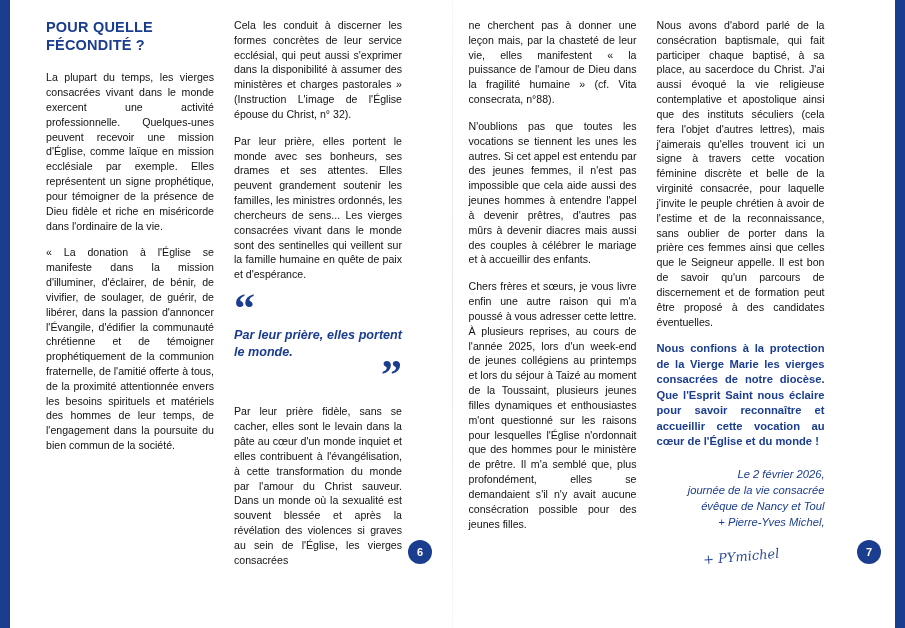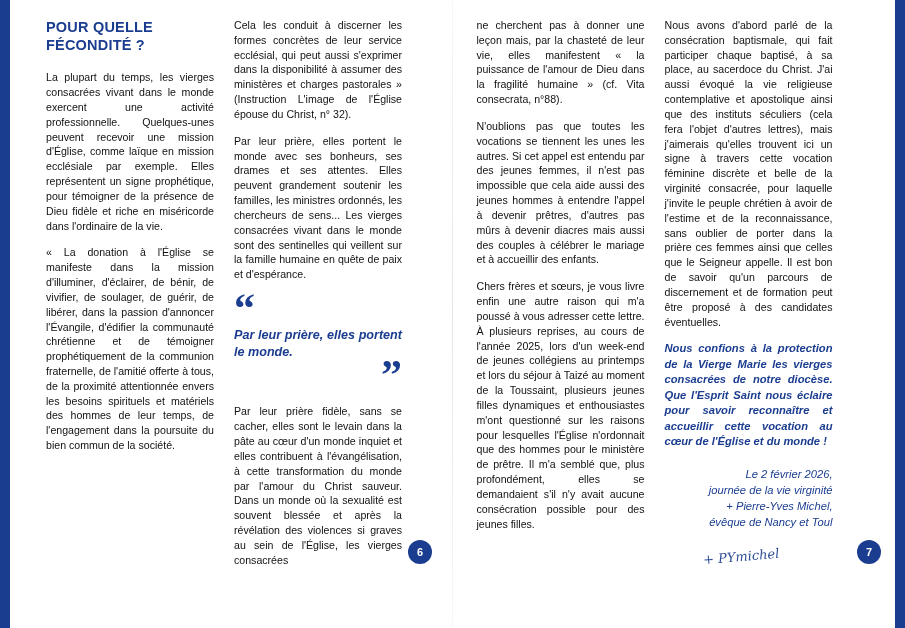--- a/index.html
+++ b/index.html
@@ -64,21 +64,21 @@
     width: 452.5px;
     height: 572px;
   }
   .cols {
     position: absolute;
     top: 18px;
     display: flex;
     gap: 20px;
   }
   .page-left .cols { left: 46px; }
-  .page-right .cols { left: 24px; }
+  .page-right .cols { left: 16px; }
 
   .col {
     width: 168px;
     font-size: 10.6px;
     line-height: 1.40;
     color: #111111;
     text-align: justify;
   }
   .col p {
     margin: 0 0 12px 0;
@@ -116,21 +116,20 @@
     font-weight: bold;
     font-style: italic;
     font-size: 12.6px;
     line-height: 1.35;
   }
 
   
   .blue-bold {
     color: #1b3d8f;
     font-weight: bold;
-    font-style: italic;
     font-size: 11.2px;
     line-height: 1.38;
     text-align: justify;
     margin: 0 0 16px 0;
   }
   .signature-block {
     color: #1b3d8f;
     font-style: italic;
     font-size: 11.2px;
     line-height: 1.45;
@@ -216,23 +215,23 @@
         <p>Chers frères et sœurs, je vous livre enfin une autre raison qui m'a poussé à vous adresser cette lettre. À plusieurs reprises, au cours de l'année 2025, lors d'un week-end de jeunes collégiens au printemps et lors du séjour à Taizé au moment de la Toussaint, plusieurs jeunes filles dynamiques et enthousiastes m'ont questionné sur les raisons pour lesquelles l'Église n'ordonnait que des hommes pour le ministère de prêtre. Il m'a semblé que, plus profondément, elles se demandaient s'il n'y avait aucune consécration possible pour des jeunes filles.</p>
       </div>
 
       <div class="col">
         <p>Nous avons d'abord parlé de la consécration baptismale, qui fait participer chaque baptisé, à sa place, au sacerdoce du Christ. J'ai aussi évoqué la vie religieuse contemplative et apostolique ainsi que des instituts séculiers (cela fera l'objet d'autres lettres), mais j'aimerais qu'elles trouvent ici un signe à travers cette vocation féminine discrète et belle de la virginité consacrée, pour laquelle j'invite le peuple chrétien à avoir de l'estime et de la reconnaissance, sans oublier de porter dans la prière ces femmes ainsi que celles que le Seigneur appelle. Il est bon de savoir qu'un parcours de discernement et de formation peut être proposé à des candidates éventuelles.</p>
 
         <div class="blue-bold">Nous confions à la protection de la Vierge Marie les vierges consacrées de notre diocèse. Que l'Esprit Saint nous éclaire pour savoir reconnaître et accueillir cette vocation au cœur de l'Église et du monde !</div>
 
         <div class="signature-block">
           <div>Le 2 février 2026,</div>
-          <div>journée de la vie virginité</div>
+          <div>journée de la vie consacrée</div>
+          <div>évêque de Nancy et Toul</div>
           <div>+ Pierre-Yves Michel,</div>
-          <div>évêque de Nancy et Toul</div>
         </div>
       </div>
 
     </div>
 
     <div class="handwrite">+ PYmichel</div>
 
     <div class="folio folio-right">7</div>
   </div>
 

